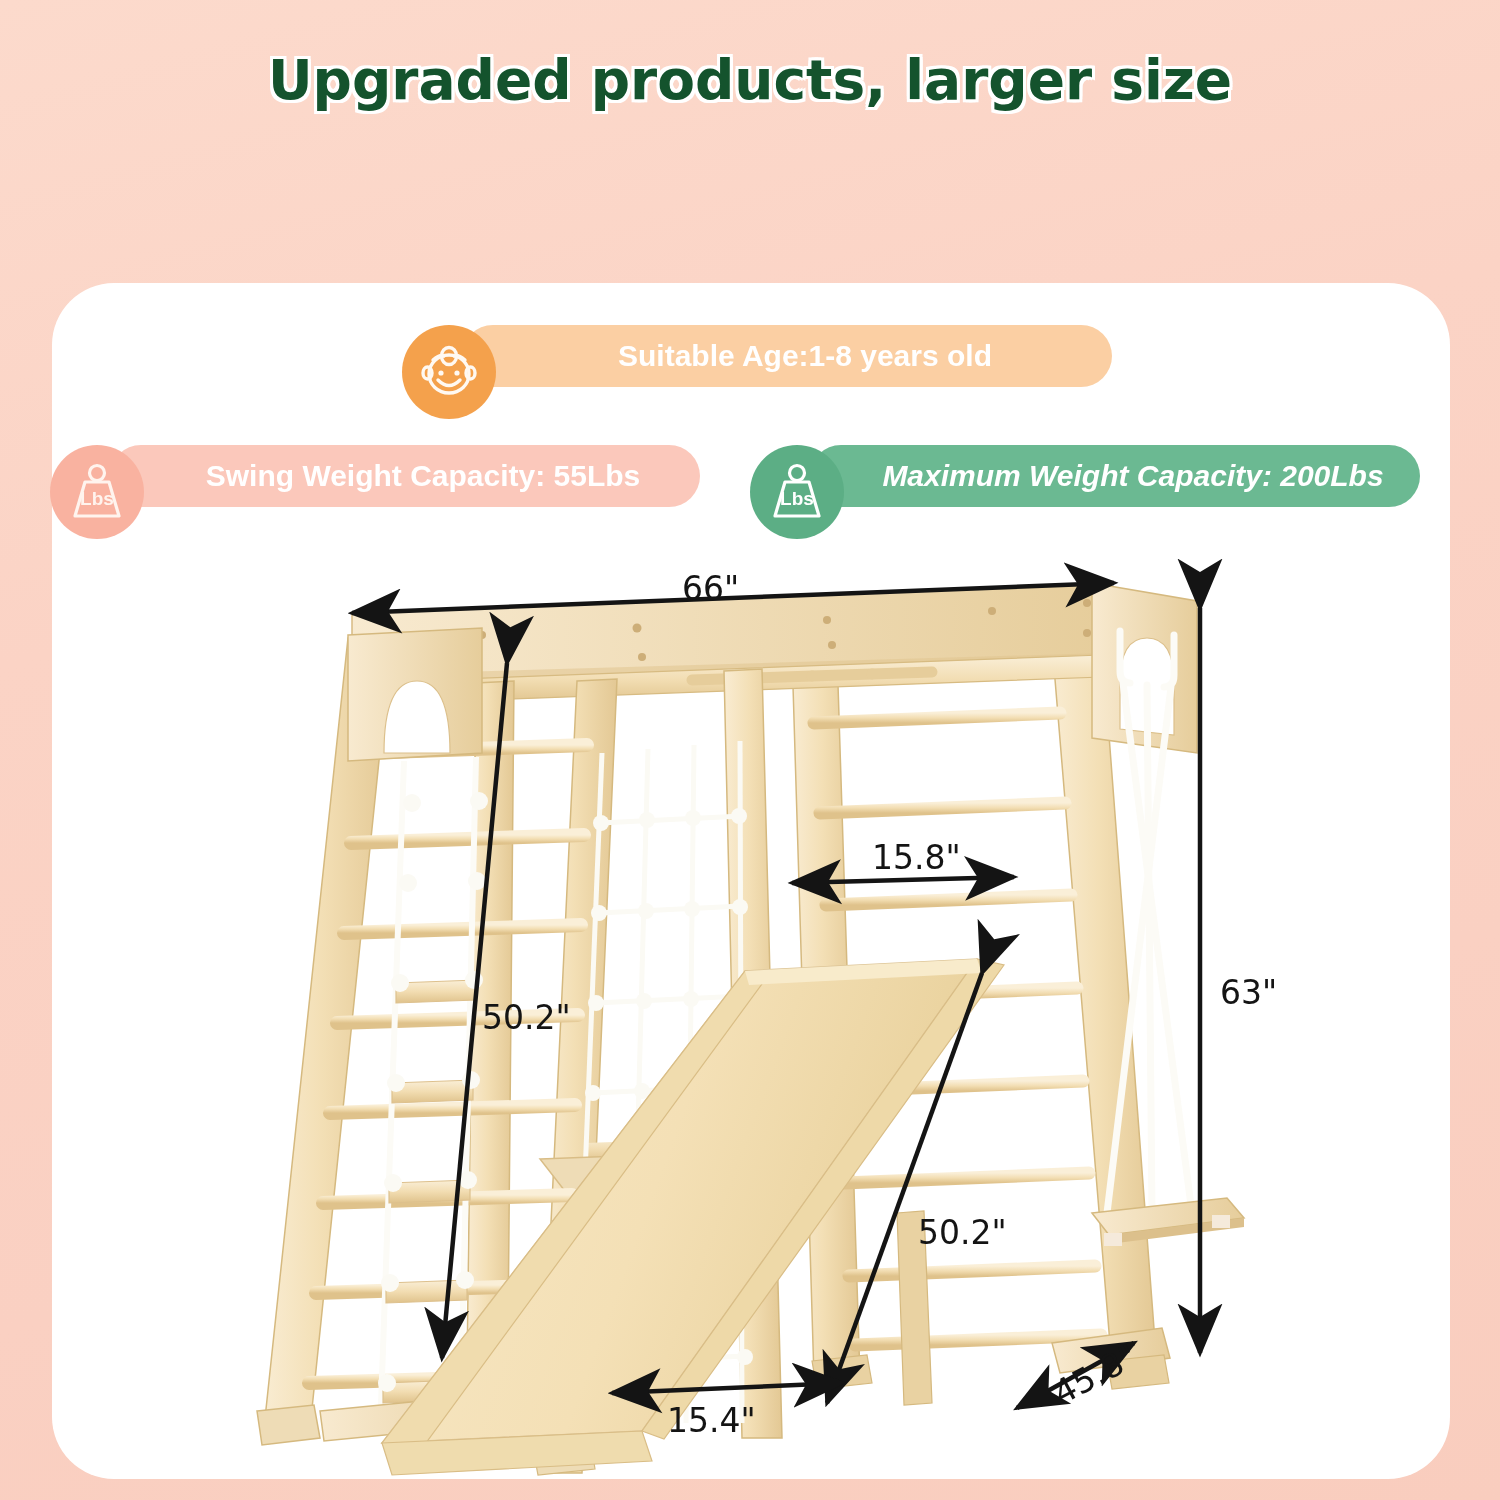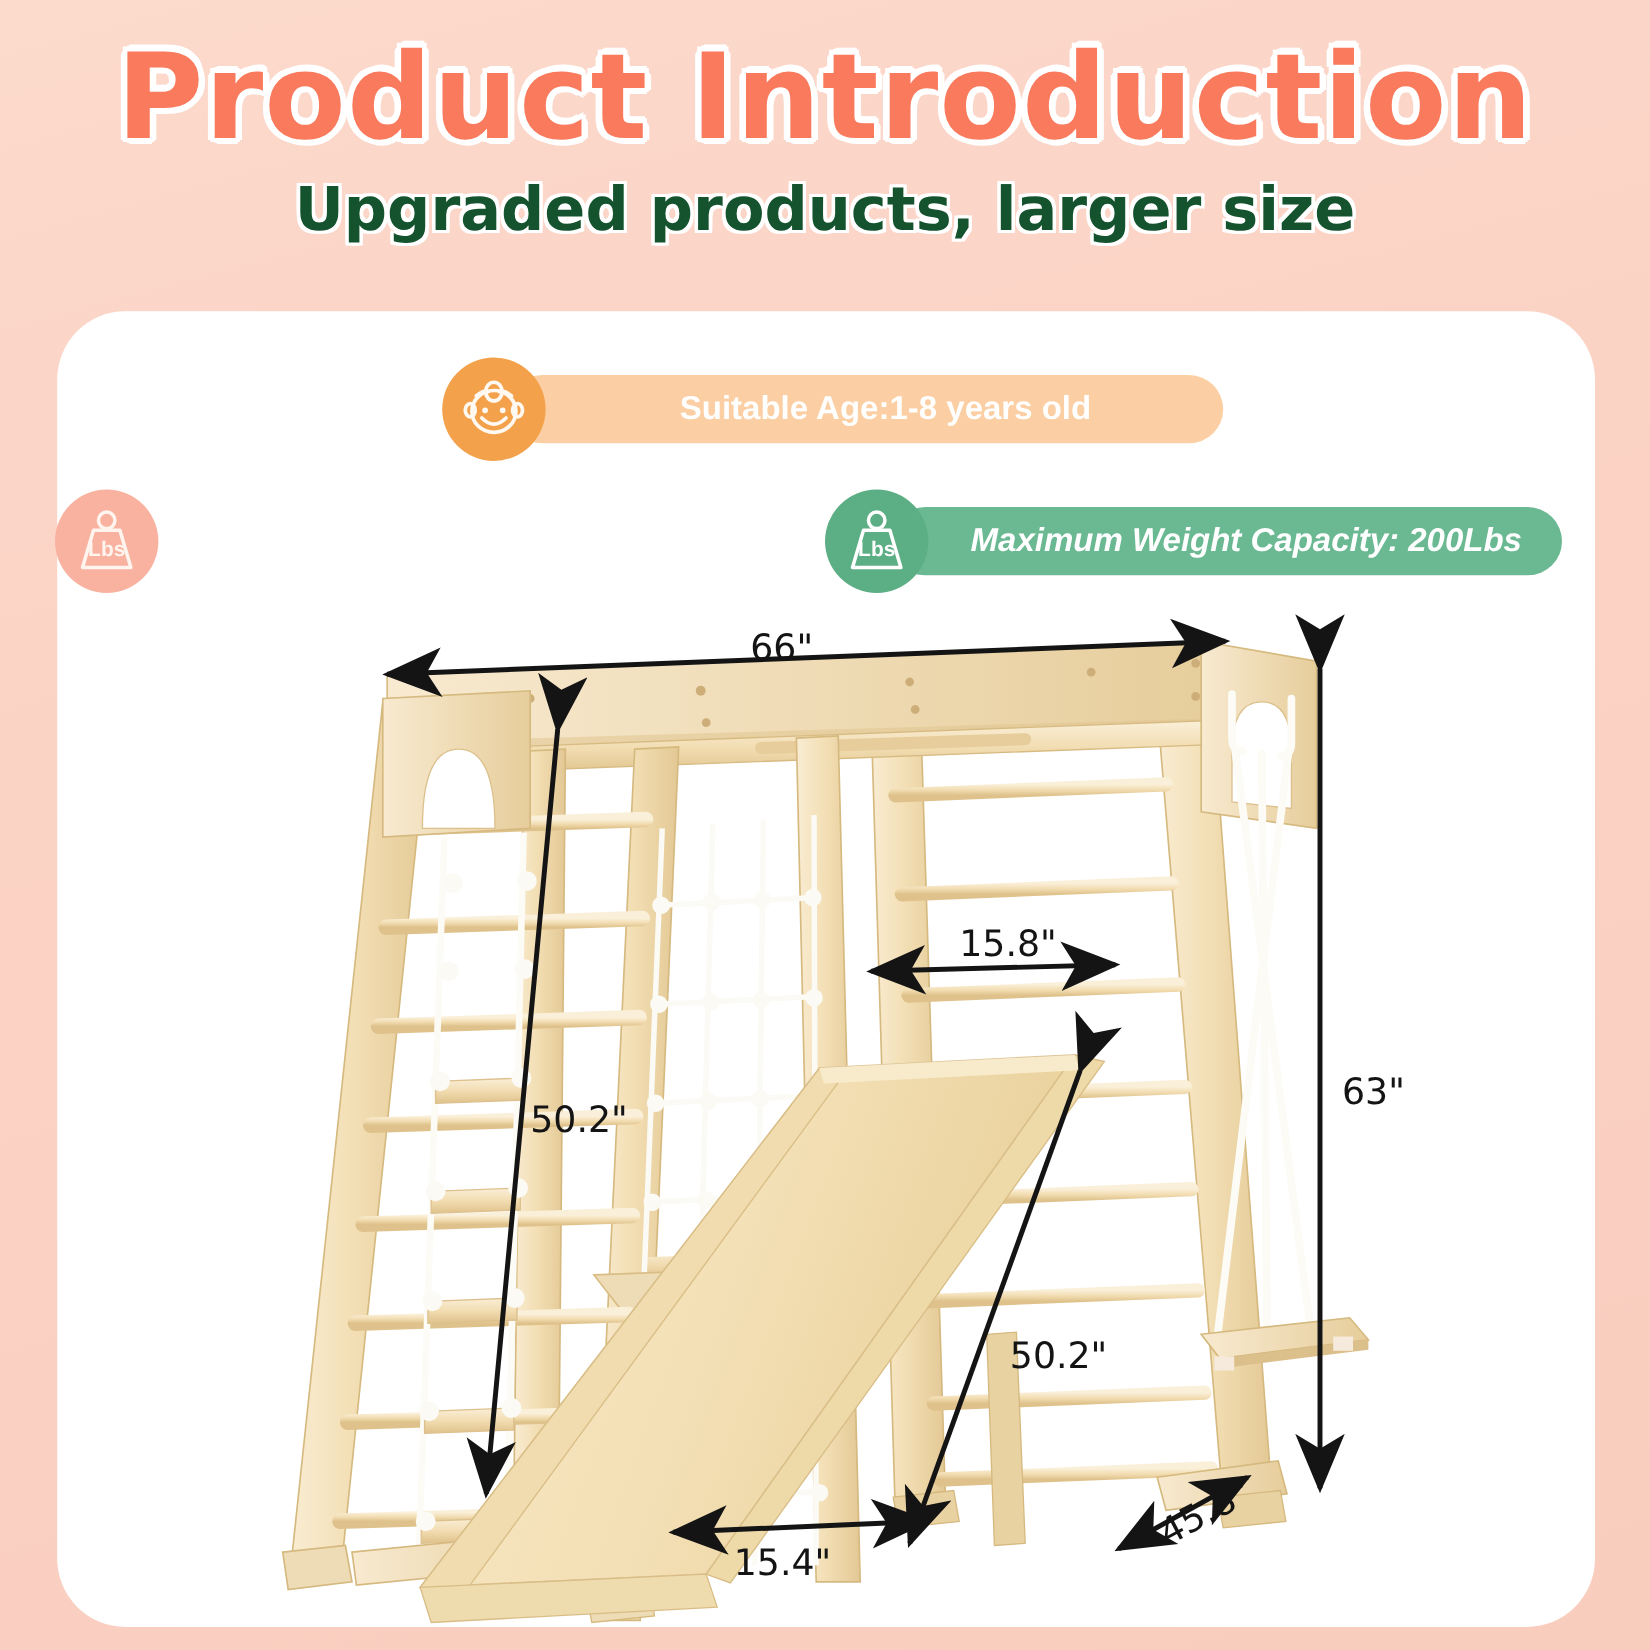--- a/index.html
+++ b/index.html
@@ -53,21 +53,21 @@
   #card {
     position: absolute;
     left: 52px; top: 283px;
     width: 1398px; height: 1196px;
     background: #ffffff;
     border-radius: 62px;
     overflow: hidden;
   }
 
   
-  .badge { position: absolute; display: flex; align-items: center; }
+  .badge { position: absolute; display: flex; }
   .badge-icon {
     width: 94px; height: 94px; border-radius: 50%;
     display: flex; align-items: center; justify-content: center;
     position: relative; z-index: 2;
     flex: 0 0 auto;
     text-decoration: underline;
   }
   .badge-pill {
     height: 62px;
     border-radius: 31px;
@@ -113,21 +113,20 @@
     font-family: "DejaVu Sans", sans-serif;
     font-size: 33px;
     color: #141414;
     white-space: nowrap;
   }
 </style>
 </head>
 <body>
 
 <div id="header">
-  <div id="title">Product Introduction</div>
   <div id="subtitle">Upgraded products, larger size</div>
 </div>
 
 <div id="card">
 
   <div id="product-stage">
     <svg id="product-svg" width="1398" height="1196" viewBox="0 0 1398 1196">
       <defs>
         <linearGradient id="gWoodV" x1="0" y1="0" x2="1" y2="0">
           <stop offset="0" stop-color="#f9ecd2"></stop>
@@ -415,20 +414,21 @@
 </div>
 
 <div class="badge" id="badge-swing">
   <div class="badge-icon">
     <svg width="64" height="64" viewBox="0 0 64 64" fill="none" stroke="#fff4ee" stroke-width="3.2" stroke-linejoin="round">
       <circle cx="32" cy="13" r="7.5"></circle>
       <path d="M20 22 L44 22 L54 56 L10 56 Z" stroke-linecap="round"></path>
       <text x="32" y="45" font-family="Liberation Sans, sans-serif" font-size="19" font-weight="bold" fill="#fff4ee" stroke="none" text-anchor="middle">Lbs</text>
     </svg>
   </div>
+  <div class="badge-pill">Swing Weight Capacity: 55Lbs</div>
 </div>
 
 <div class="badge" id="badge-max">
   <div class="badge-icon">
     <svg width="64" height="64" viewBox="0 0 64 64" fill="none" stroke="#ffffff" stroke-width="3.2" stroke-linejoin="round">
       <circle cx="32" cy="13" r="7.5"></circle>
       <path d="M20 22 L44 22 L54 56 L10 56 Z" stroke-linecap="round"></path>
       <text x="32" y="45" font-family="Liberation Sans, sans-serif" font-size="19" font-weight="bold" fill="#ffffff" stroke="none" text-anchor="middle">Lbs</text>
     </svg>
   </div>

